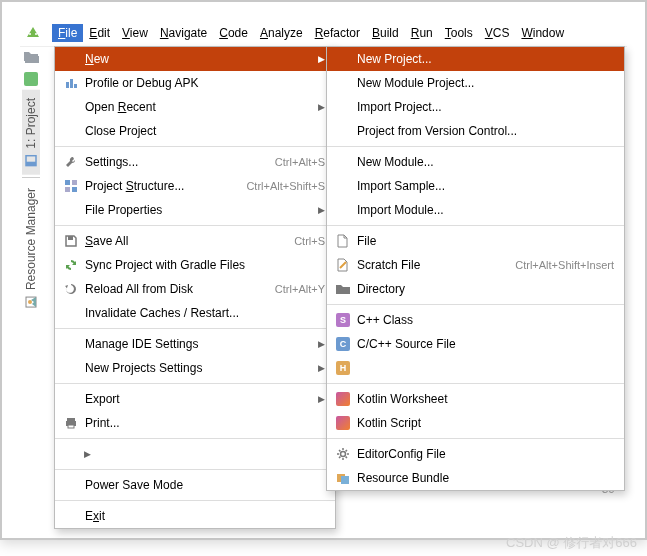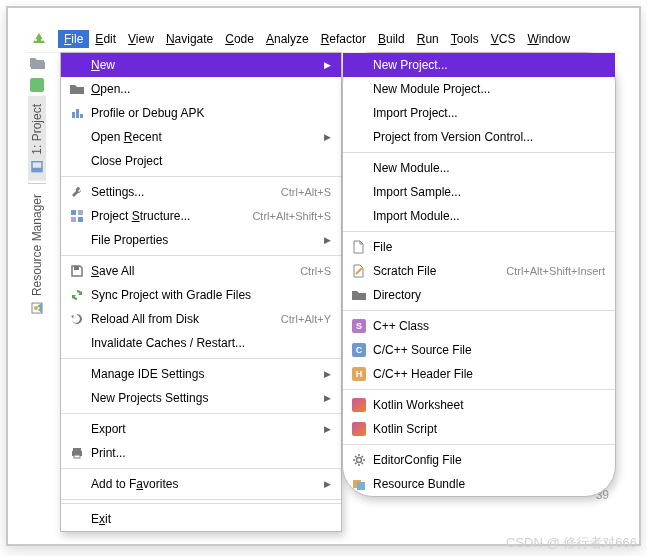--- a/index.html
+++ b/index.html
@@ -1,34 +1,34 @@
 <!DOCTYPE html>
 <html><head>
 <meta charset="utf-8">
 <style>
 * { margin:0; padding:0; box-sizing:border-box; font-family:"Segoe UI",Tahoma,sans-serif; font-size:12px; }
 body { background:#fff; color:#000; position:relative; width:647px; height:556px; overflow:hidden; }
-.outer { border:2px solid #c8c8c8; box-shadow:0 4px 12px rgba(0,0,0,.15); margin:6px; height:540px; position:relative; background:#fff; }
+.outer { border:2px solid #c8c8c8; box-shadow:0 4px 12px rgba(0,0,0,.15); height:540px; position:relative; background:#fff; }
 .inner { padding:18px; height:100%; position:relative; }
 .menubar { display:flex; align-items:center; height:26px; gap:2px; padding:0 4px; }
 .menubar .logo { display:inline-flex; align-items:center; margin-right:8px; }
 .menubar .menu-item { padding:2px 6px; cursor:pointer; }
 .menubar .menu-item.active { background:#3874d1; color:#fff; }
 .une { text-decoration:underline; }
 .toolbar-row { display:flex; align-items:center; gap:6px; height:26px; padding-left:4px; border-top:1px solid #eee; }
 .leftstrip { position:absolute; left:18px; top:44px; width:22px; bottom:18px; display:flex; flex-direction:column; align-items:center; }
 .leftstrip .icon-slot { height:22px; display:flex; align-items:center; justify-content:center; }
 .vtab { writing-mode:vertical-rl; transform:rotate(180deg); padding:8px 2px; font-size:11px; color:#555; display:flex; align-items:center; gap:6px; }
 .vtab .vicon { transform:rotate(90deg); }
 .vsep { height:1px; width:18px; background:#ccc; margin:2px 0; }
 .dropdown { position:absolute; background:#fff; border:1px solid #bcbcbc; box-shadow:2px 4px 8px rgba(0,0,0,.2); }
 .dd1 { left:52px; top:44px; width:282px; }
-.dd2 { left:334px; top:44px; width:274px;border-radius:31px; }
+.dd2 { left:324px; top:44px; width:299px; }
 .dd-item { display:flex; align-items:center; height:24px; padding:0 10px 0 6px; cursor:pointer; position:relative; }
-.dd-item.sel { background:#6d28d9; color:#fff; }
+.dd-item.sel { background:#c2410c; color:#fff; }
 .dd-item .ico { width:20px; display:flex; justify-content:center; align-items:center; }
 .dd-item .lbl { flex:1; padding-left:4px; white-space:nowrap; }
 .dd-item .shortcut { color:#888; padding-left:8px; font-size:11px; }
 .dd-item .arrow { width:10px; text-align:right; color:#666; font-size:9px; }
 .dd-item.sel .arrow { color:#fff; }
 .dd-sep { height:1px; background:#ddd; margin:3px 0; }
 .rgutter { position:absolute; right:30px; top:100px; font-size:11px; color:#aaa; text-align:right; }
 .rgutter div { height:18px; line-height:18px; }
 .bb { position:absolute; right:34px; top:126px; font-size:12px; }
 .youlabel { position:absolute; right:24px; top:158px; font-size:12px; color:#444; }
@@ -117,28 +117,20 @@
       </div>
 
   <div class="dropdown dd1" id="dd1">
         <div class="dd-item sel">
           <span class="ico"></span>
           <span class="lbl"><span class="une">N</span>ew</span>
           <span class="arrow">▶</span>
         </div>
         <div class="dd-item">
           <span class="ico">
-            <svg width="16" height="14">
-              <path d="M1 3h5l2 2h7v7H1z" fill="#7a7a7a"></path>
-            </svg>
-          </span>
-          <span class="lbl"><span class="une">O</span>pen...</span>
-        </div>
-        <div class="dd-item">
-          <span class="ico">
             <svg width="14" height="14">
               <rect x="2" y="6" width="3" height="6" fill="#6c9ad0"></rect>
               <rect x="6" y="3" width="3" height="9" fill="#6c9ad0"></rect>
               <rect x="10" y="8" width="3" height="4" fill="#6c9ad0"></rect>
             </svg>
           </span>
           <span class="lbl">Profile or Debug APK</span>
         </div>
         <div class="dd-item">
           <span class="ico"></span>
@@ -231,24 +223,27 @@
               <rect x="3" y="2" width="8" height="3" fill="#7a7a7a"></rect>
               <rect x="2" y="5" width="10" height="5" fill="#7a7a7a"></rect>
               <rect x="4" y="9" width="6" height="3" fill="#fff" stroke="#7a7a7a"></rect>
             </svg>
           </span>
           <span class="lbl">Print...</span>
         </div>
         <div class="dd-sep"></div>
         <div class="dd-item">
           <span class="ico"></span>
-          <span class="lbl">Add to F<span class="une">a</span>vorites</span>
-          <span class="arrow">▶</span>
-        </div>
-        <div class="dd-sep"></div>
+          <span class="arrow">▶</span>
+        </div>
+        <div class="dd-sep"></div>
+        <div class="dd-item">
+          <span class="ico"></span>
+          <span class="lbl">Power Save Mode</span>
+        </div>
         <div class="dd-sep"></div>
         <div class="dd-item">
           <span class="ico"></span>
           <span class="lbl">E<span class="une">x</span>it</span>
         </div>
       </div>
   <div class="dropdown dd2" id="dd2">
         <div class="dd-item sel">
           <span class="ico"></span>
           <span class="lbl">New Project...</span>
@@ -316,21 +311,20 @@
         <div class="dd-item">
           <span class="ico">
             <span class="sqicon" style="background:#6c9ad0">C</span>
           </span>
           <span class="lbl">C/C++ Source File</span>
         </div>
         <div class="dd-item">
           <span class="ico">
             <span class="sqicon" style="background:#e0a858">H</span>
           </span>
-          <span class="lbl">C/C++ Header File</span>
         </div>
         <div class="dd-sep"></div>
         <div class="dd-item">
           <span class="ico">
             <span class="sqicon" style="background:linear-gradient(135deg,#c858a0,#f08030)"></span>
           </span>
           <span class="lbl">Kotlin Worksheet</span>
         </div>
         <div class="dd-item">
           <span class="ico">

